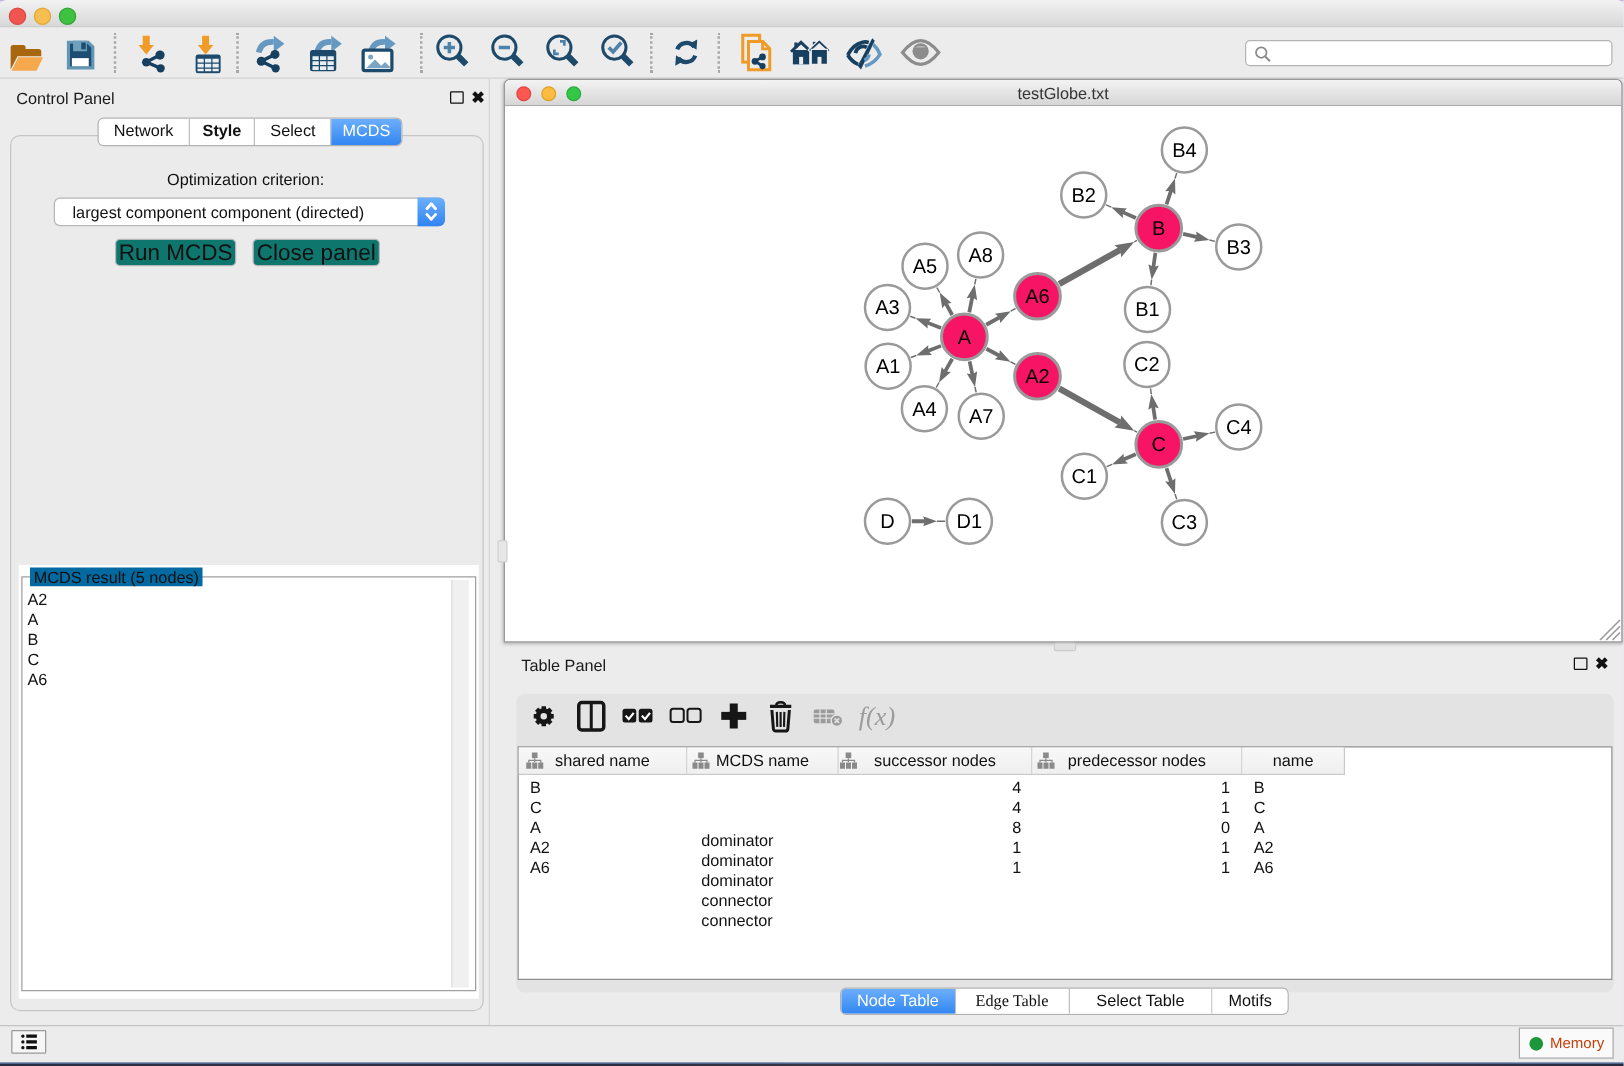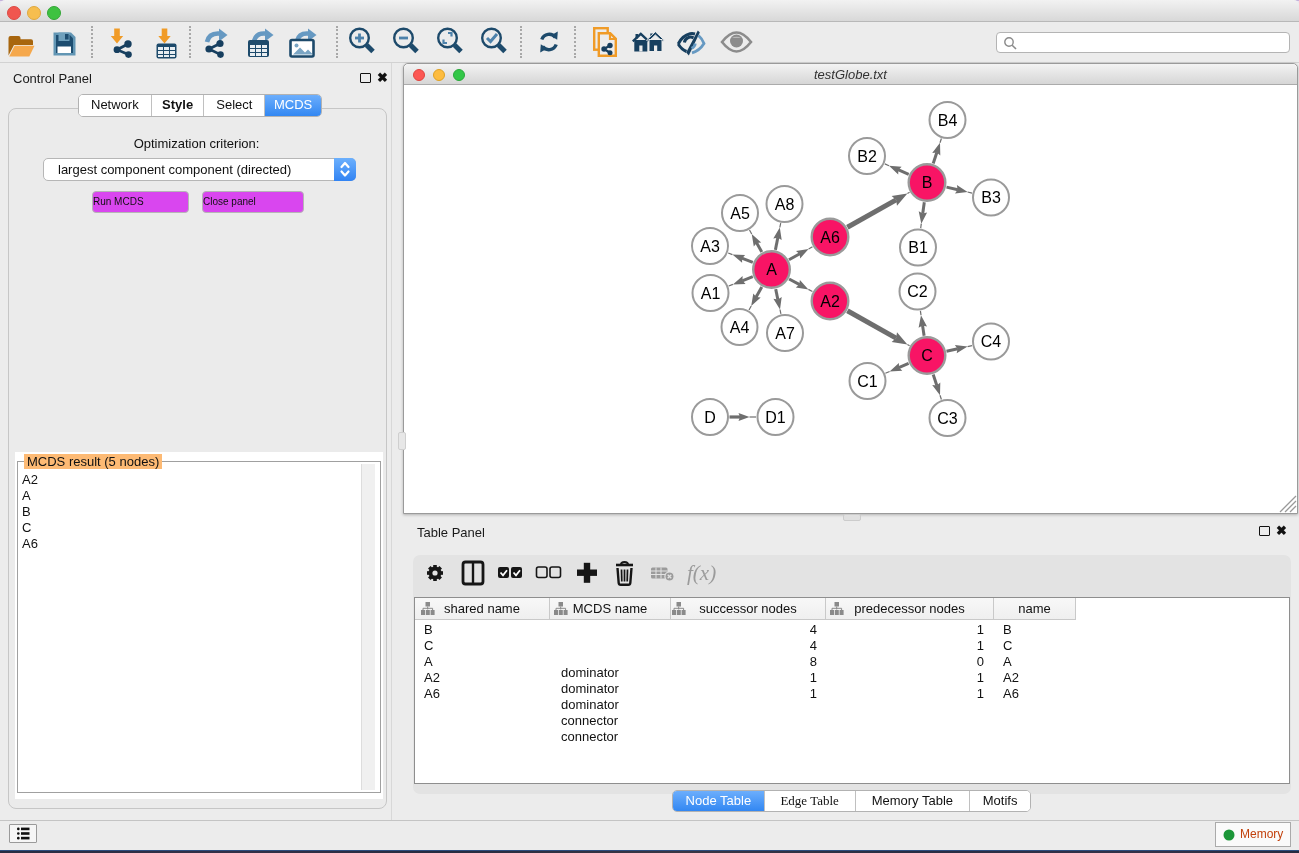--- a/index.html
+++ b/index.html
@@ -30,37 +30,37 @@
            border-right:1px solid #c0c0c0;background:#fff;}
   .seg div:last-child{border-right:none;}
   .seg .on{background:linear-gradient(#6caefc,#3287f2);color:#fff;}
   #optlabel{position:absolute;left:0;top:136px;width:393px;text-align:center;
             font-size:13px;color:#111;}
   #dropdown{position:absolute;left:43px;top:158px;width:311px;height:21px;
             background:#fff;border:1px solid #b6b6b6;border-radius:5px;}
   #dropdown .txt{position:absolute;left:14px;top:3px;font-size:13px;color:#111;}
   #dropdown .cap{position:absolute;right:-1px;top:-1px;width:22px;height:23px;
                  background:linear-gradient(#6cb0fd,#3183f3);border-radius:0 5px 5px 0;}
-  .btn{position:absolute;height:20px;background:#d946ef;border:1px solid #b6b6b6;
-       border-radius:4px;font-size:10px;color:#111;text-align:left;line-height:20px;}
+  .btn{position:absolute;height:20px;background:#0f766e;border:1px solid #b6b6b6;
+       border-radius:4px;font-size:18px;color:#111;text-align:center;line-height:20px;}
   #resultbox{position:absolute;left:15px;top:452px;width:368px;height:347px;background:#fff;}
   #groupbox{position:absolute;left:2px;top:9px;width:362px;height:330px;
             border:1px solid #a0a0a0;}
-  #grouplegend{position:absolute;left:6px;top:-8px;background:#fdba74;padding:0 3px;
+  #grouplegend{position:absolute;left:6px;top:-8px;background:#0369a1;padding:0 3px;
                font-size:13px;color:#111;}
   #resultlist{position:absolute;left:4px;top:10px;font-size:13px;color:#111;line-height:16px;}
   #resultscroll{position:absolute;right:5px;top:2px;width:13px;height:326px;
                 background:#f0f0f0;border-left:1px solid #ddd;}
   
   #gwin{position:absolute;left:403px;top:63px;width:893px;height:449px;
         background:#fff;border:1px solid #9a9a9a;border-radius:5px 5px 0 0;
         box-shadow:0 1px 3px rgba(0,0,0,0.25);}
   #gtitle{position:absolute;left:0;top:0;width:100%;height:20px;
           background:linear-gradient(#f3f3f3,#d6d6d6);border-bottom:1px solid #ababab;
-          border-radius:5px 5px 0 0;font-style:italic;}
+          border-radius:5px 5px 0 0;}
   #gtitle .t{position:absolute;top:3px;width:100%;text-align:center;font-size:13px;color:#333;}
   
   #tp-title{position:absolute;left:417px;top:525px;font-size:13px;color:#1a1a1a;}
   #tblock{position:absolute;left:413px;top:555px;width:878px;height:239px;
           background:#e3e3e3;border-radius:7px;}
   #ttable{position:absolute;left:1px;top:42px;width:874px;height:185px;
           background:#fff;border:1px solid #8e8e8e;}
   .thead{position:absolute;top:0;height:21px;background:linear-gradient(#f8f8f8,#efefef);
          border-bottom:1px solid #c9c9c9;border-right:1px solid #c9c9c9;}
   .thead .lbl{position:absolute;left:0;top:3px;width:100%;text-align:center;font-size:13px;color:#111;}
@@ -493,21 +493,21 @@
     <div class="cell" style="left:9px;top:24px;line-height:16px;">B<br>C<br>A<br>A2<br>A6</div>
     <div class="cell" style="left:146px;top:24px;line-height:16px;margin-top:43px;">dominator<br>dominator<br>dominator<br>connector<br>connector</div>
     <div class="cell" style="left:302px;top:24px;width:100px;text-align:right;line-height:16px;">4<br>4<br>8<br>1<br>1</div>
     <div class="cell" style="left:469px;top:24px;width:100px;text-align:right;line-height:16px;">1<br>1<br>0<br>1<br>1</div>
     <div class="cell" style="left:588px;top:24px;line-height:16px;">B<br>C<br>A<br>A2<br>A6</div>
   </div>
 </div>
 <div class="seg" style="left:672px;top:790px;width:357px;height:20px;">
   <div class="on" style="width:91px;line-height:20px;">Node Table</div>
   <div style="width:90px;line-height:20px;font-family:Liberation Serif, serif;">Edge Table</div>
-  <div style="width:114px;line-height:20px;">Memory Table</div>
+  <div style="width:114px;line-height:20px;">Select Table</div>
   <div style="width:60px;line-height:20px;">Motifs</div>
 </div>
 
 <div id="statusbar"></div>
 <div id="listbtn">
   <svg width="26" height="17" viewBox="0 0 26 17">
     <g fill="#111">
       <rect x="7" y="2.6" width="2.6" height="2.6" rx="1.2"></rect>
         <rect x="11" y="2.6" width="8.5" height="2.6"></rect>
       <rect x="7" y="7.2" width="2.6" height="2.6" rx="1.2"></rect>

